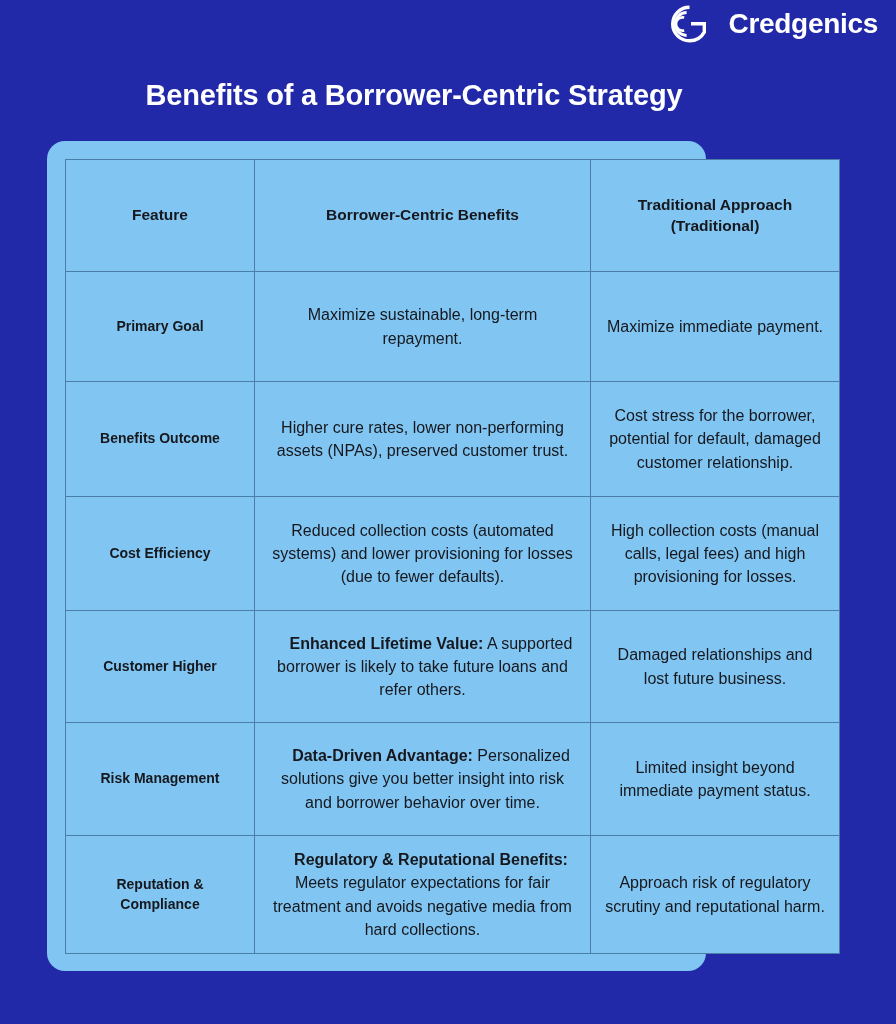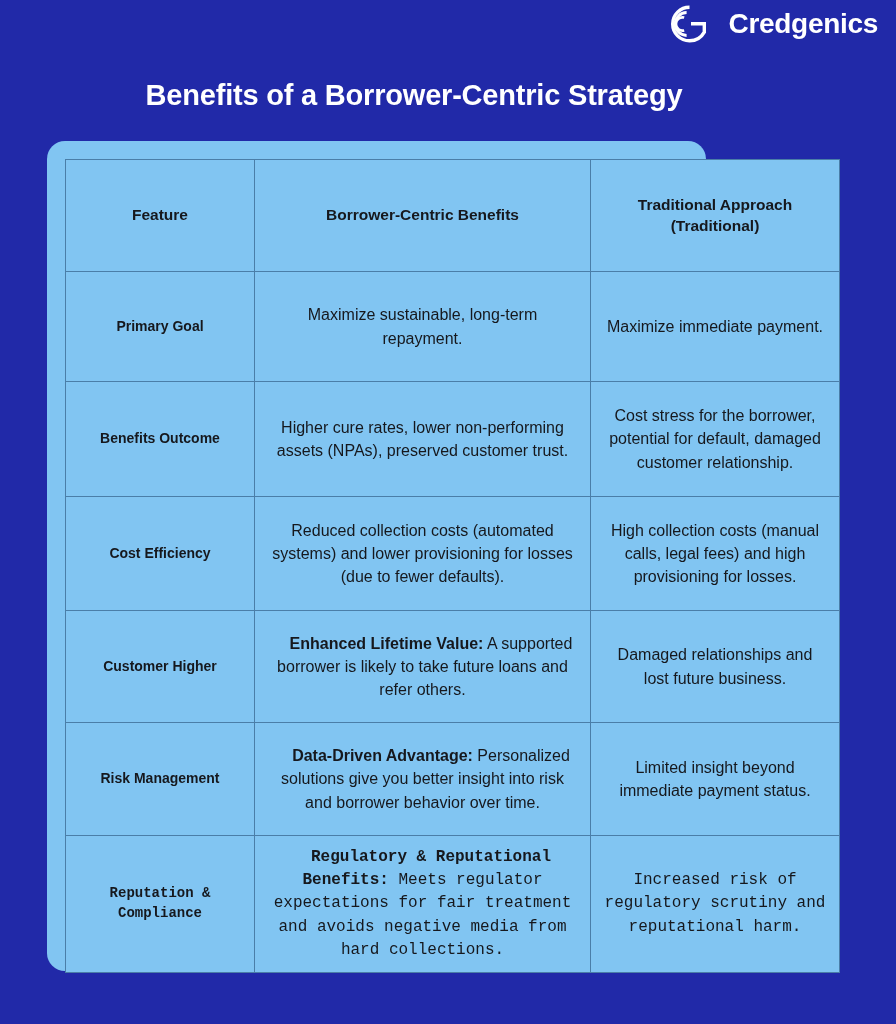--- a/index.html
+++ b/index.html
@@ -105,21 +105,21 @@
   td.body-cell b {
     font-weight: 700;
     margin-left: 17px;
   }
 
   tbody tr.r0 td { height: 110px; }
   tbody tr.r1 td { height: 115px; }
   tbody tr.r2 td { height: 114px; margin-left: 15px; }
   tbody tr.r3 td { height: 112px; }
   tbody tr.r4 td { height: 113px; }
-  tbody tr.r5 td { height: 118px; font-family: Liberation Mono, monospace; }
+  tbody tr.r5 td { height: 118px; }
 </style>
 </head>
 <body>
 
 <div class="brand">
   <svg class="brand-mark" viewBox="0 0 40 40" aria-hidden="true">
     <path d="M19.5 3.2 A16.8 16.8 0 1 0 19.5 36.8 A16.8 16.8 0 0 0 34.3 28.2 L34.3 19.8 L21.0 19.8" fill="none" stroke="#ffffff" stroke-width="3.4" stroke-linecap="butt"></path>
     <path d="M16.6 8.6 A11.4 11.4 0 1 0 16.6 31.4" fill="none" stroke="#ffffff" stroke-width="3.0" stroke-linecap="butt"></path>
     <path d="M14.2 13.6 A6.6 6.6 0 1 0 14.2 26.4" fill="none" stroke="#ffffff" stroke-width="2.6" stroke-linecap="butt"></path>
   </svg>
@@ -167,17 +167,17 @@
         <td class="body-cell">Damaged relationships and lost future business.</td>
       </tr>
       <tr class="r4">
         <td class="feature-cell">Risk Management</td>
         <td class="body-cell"><b>Data-Driven Advantage:</b> <span>Personalized solutions give you better insight into risk and borrower behavior over time.</span></td>
         <td class="body-cell">Limited insight beyond immediate payment status.</td>
       </tr>
       <tr class="r5">
         <td class="feature-cell">Reputation &amp; Compliance</td>
         <td class="body-cell"><b>Regulatory &amp; Reputational Benefits:</b> <span>Meets regulator expectations for fair treatment and avoids negative media from hard collections.</span></td>
-        <td class="body-cell">Increased risk of regulatory scrutiny and reputational harm.</td>
+        <td class="body-cell">Approach risk of regulatory scrutiny and reputational harm.</td>
       </tr>
     </tbody>
   </table>
 </div>
 
 </body></html>

